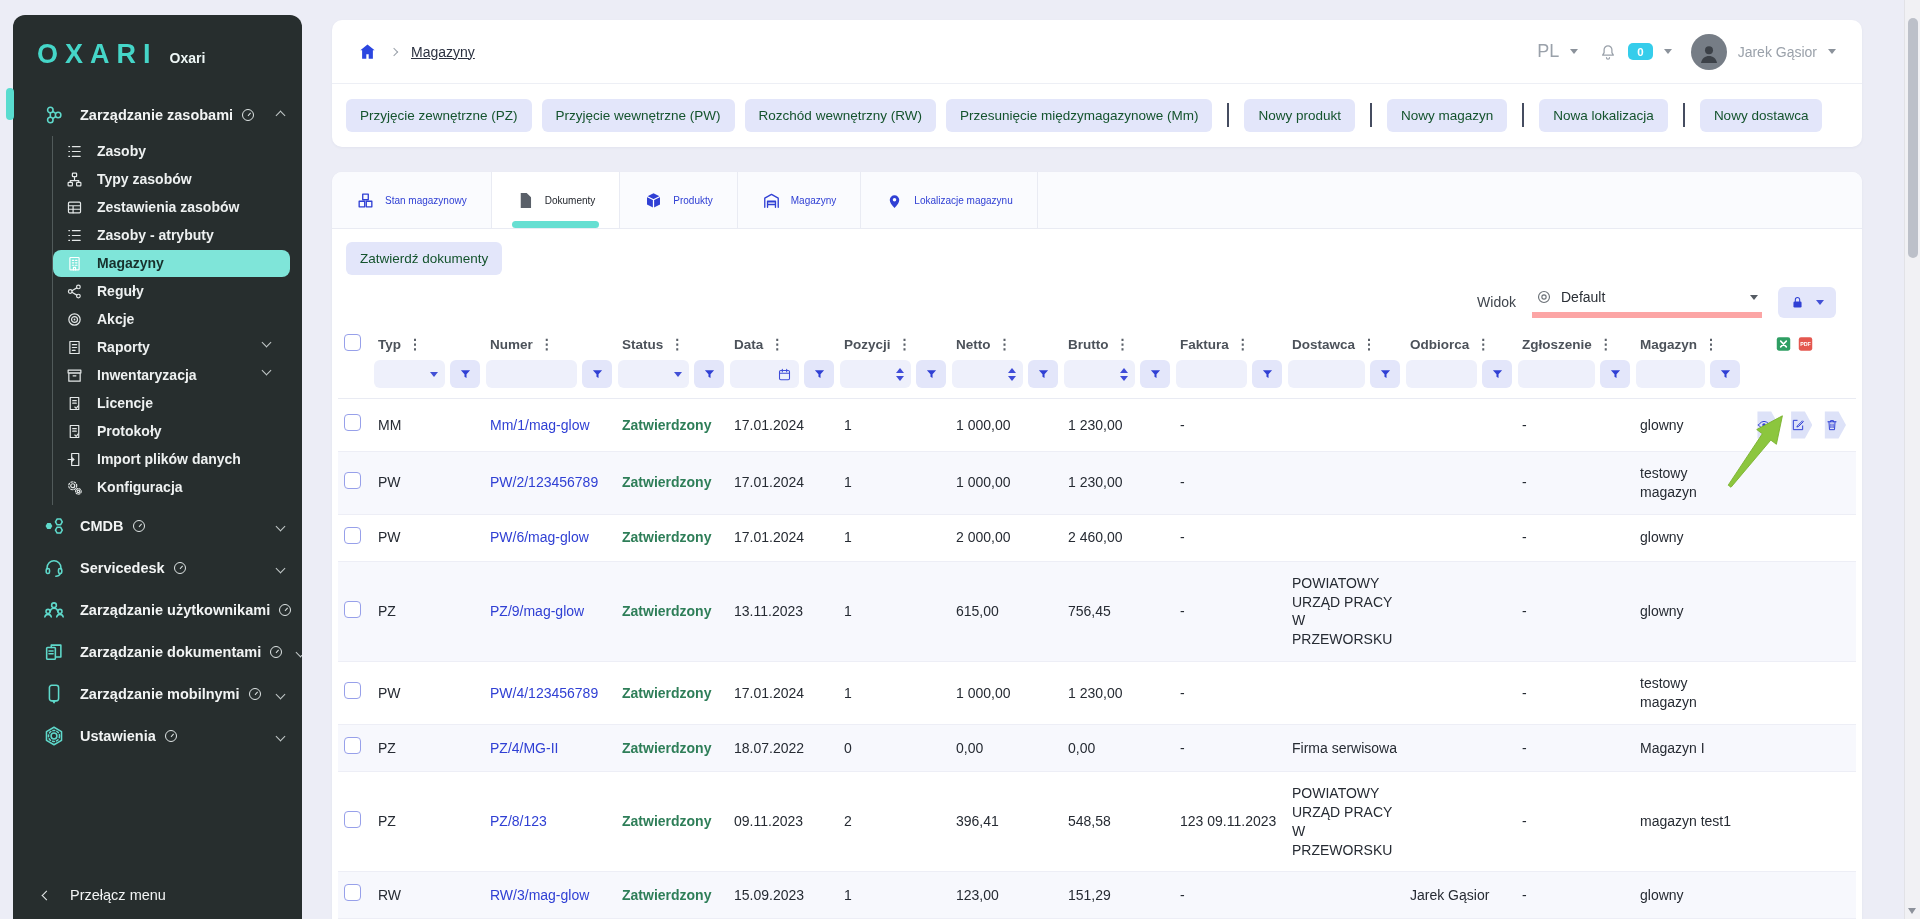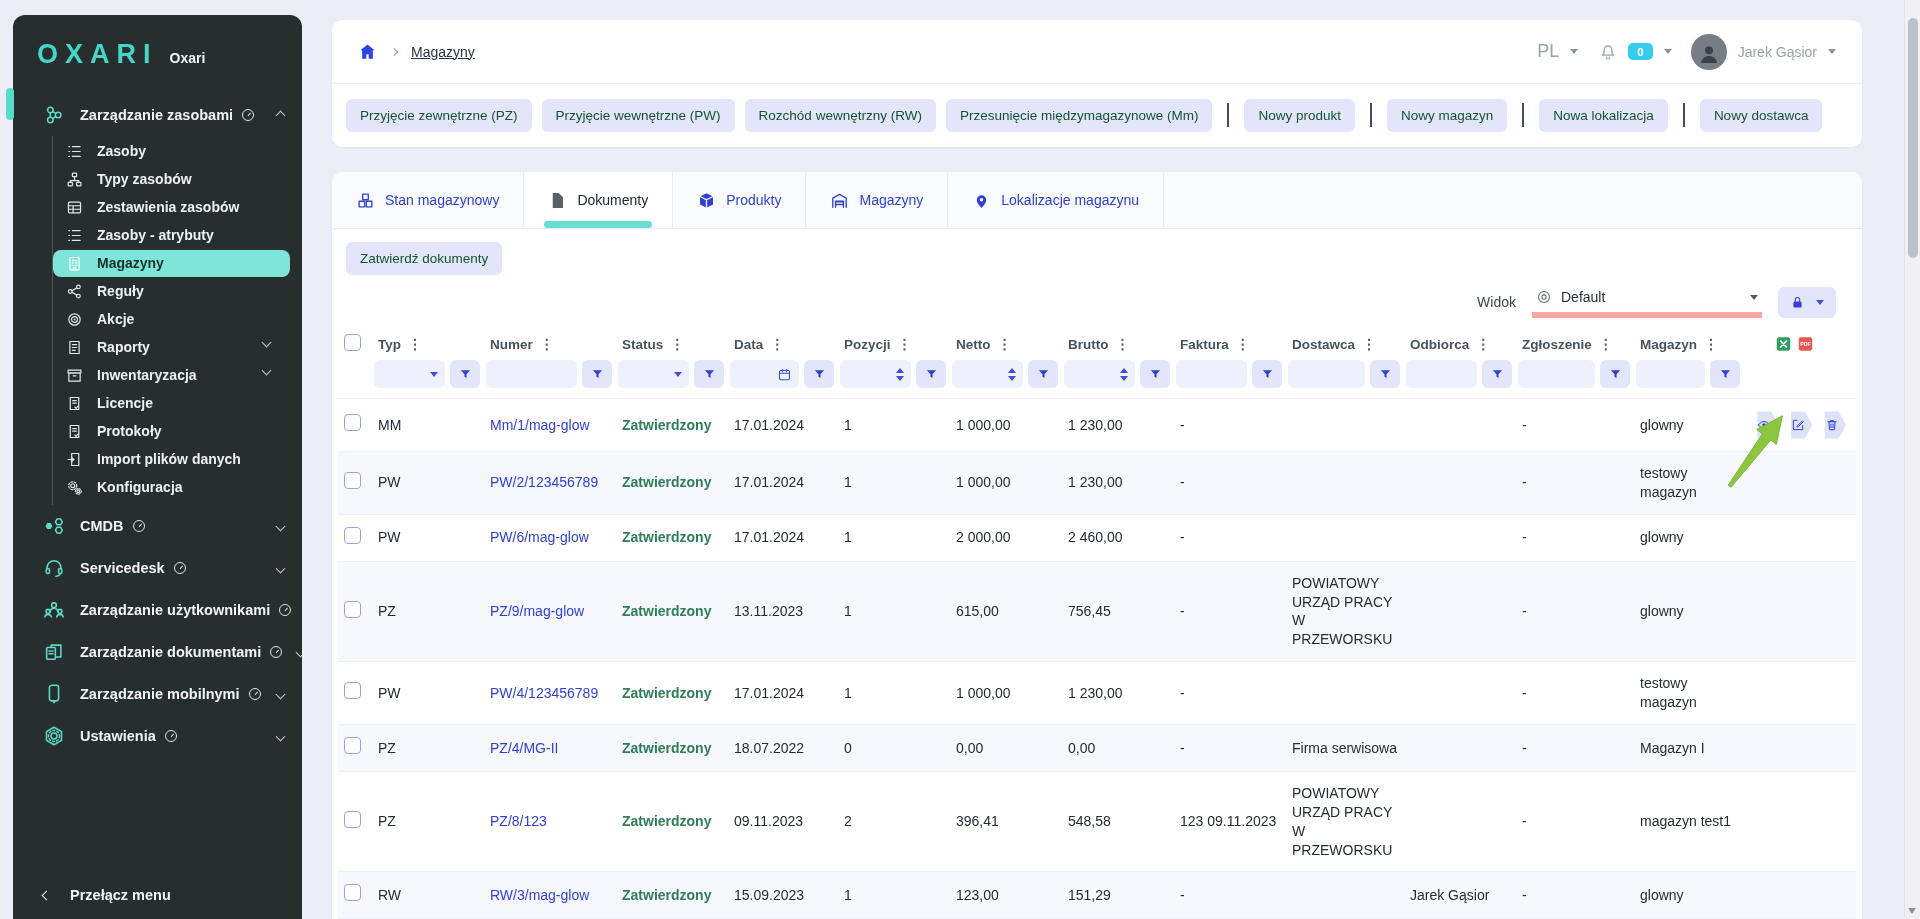--- a/index.html
+++ b/index.html
@@ -35,21 +35,21 @@
   .chev.right { transform:rotate(-45deg); }
   .children { margin-left:39px; border-left:1px solid #515a5a; padding:1px 0 3px; }
   .child-row { display:flex; align-items:flex-start; gap:14px; margin:1px 12px 1px 0; padding:5px 8px 5px 13px; border-radius:8px; cursor:pointer; }
   .child-icon { width:17px; height:17px; color:#e4e8e8; flex:0 0 auto; }
   .child-label { font-size:14px; font-weight:700; color:#eef1f1; white-space:nowrap; flex:1; }
   .child-row.active { background:#7fe5d9; }
   .child-row.active .child-label { color:#17302c; }
   .child-row.active .child-icon { color:#ffffff; }
   .menu-toggle { margin-top:auto; flex:0 0 auto; display:flex; align-items:center; gap:20px; padding:14px 0 16px 30px; cursor:pointer; }
   .menu-toggle .chev { border-color:#e8ecec; }
-  .menu-toggle-label { font-size:14.5px; font-weight:700; color:#f2f4f4; }
+  .menu-toggle-label { font-size:14.5px; font-weight:400; color:#f2f4f4; }
 
   
   .topcard {
     position:absolute; left:332px; top:20px; width:1530px; height:127px;
     background:#fff; border-radius:10px; box-shadow:0 1px 3px rgba(40,50,90,.05);
   }
   .breadcrumb-row { height:64px; display:flex; align-items:center; padding:0 26px; border-bottom:1px solid #edeff5; }
   .home-icon { width:19px; height:19px; color:#2b46e0; cursor:pointer; }
   .crumb-sep { width:6px; height:6px; border-color:#9aa1aa; margin:0 14px; }
   .crumb-link { font-size:14px; color:#2b3140; text-decoration:underline; cursor:pointer; }
@@ -67,21 +67,21 @@
   .actions-row { height:62px; display:flex; align-items:center; gap:10px; padding:0 14px; }
   .act-btn { background:#e3e6fa; color:#14532d; border:none; border-radius:6px; padding:9px 14px; font-size:13.5px; font-family:inherit; cursor:pointer; white-space:nowrap; }
   .btn-sep { width:2px; height:24px; background:#454c60; margin:0 5px; flex:0 0 auto; }
 
   
   .maincard {
     position:absolute; left:332px; top:172px; width:1530px; height:747px;
     background:#fff; border-radius:10px 10px 0 0; box-shadow:0 1px 3px rgba(40,50,90,.05); overflow:hidden;
   }
   .tabs { display:flex; height:57px; border-bottom:1px solid #e9ebf3; background:#fafbfe; }
-  .tab { display:flex; align-items:center; justify-content:center; gap:10px; padding:0 24px; border-right:1px solid #e9ebf3; color:#3040d4; font-size:14px; position:relative; cursor:pointer; white-space:nowrap; }
+  .tab { display:flex; align-items:center; justify-content:center; gap:10px; padding:0 24px; border-right:1px solid #e9ebf3; color:#3040d4; font-size:10px; position:relative; cursor:pointer; white-space:nowrap; }
   .tab-icon { width:19px; height:19px; color:#3040d4; }
   .tab.active { background:#fff; color:#23272e; }
   .tab.active .tab-icon { color:#5a6069; }
   .tab.active::after { content:""; position:absolute; left:20px; right:20px; bottom:0; height:7px; border-radius:4px; background:#66dfd2; }
   .tabs-filler { flex:1; }
   .approve-row { padding:13px 14px 5px; }
   .view-row { display:flex; align-items:center; justify-content:flex-end; gap:16px; padding:6px 26px 12px; }
   .view-label { font-size:14px; color:#3f454d; }
   .view-select { width:230px; display:flex; align-items:center; gap:9px; border-bottom:6px solid #fca5a5; padding:3px 4px 7px; cursor:pointer; }
   .view-icon { width:16px; height:16px; color:#6a7076; flex:0 0 auto; }

